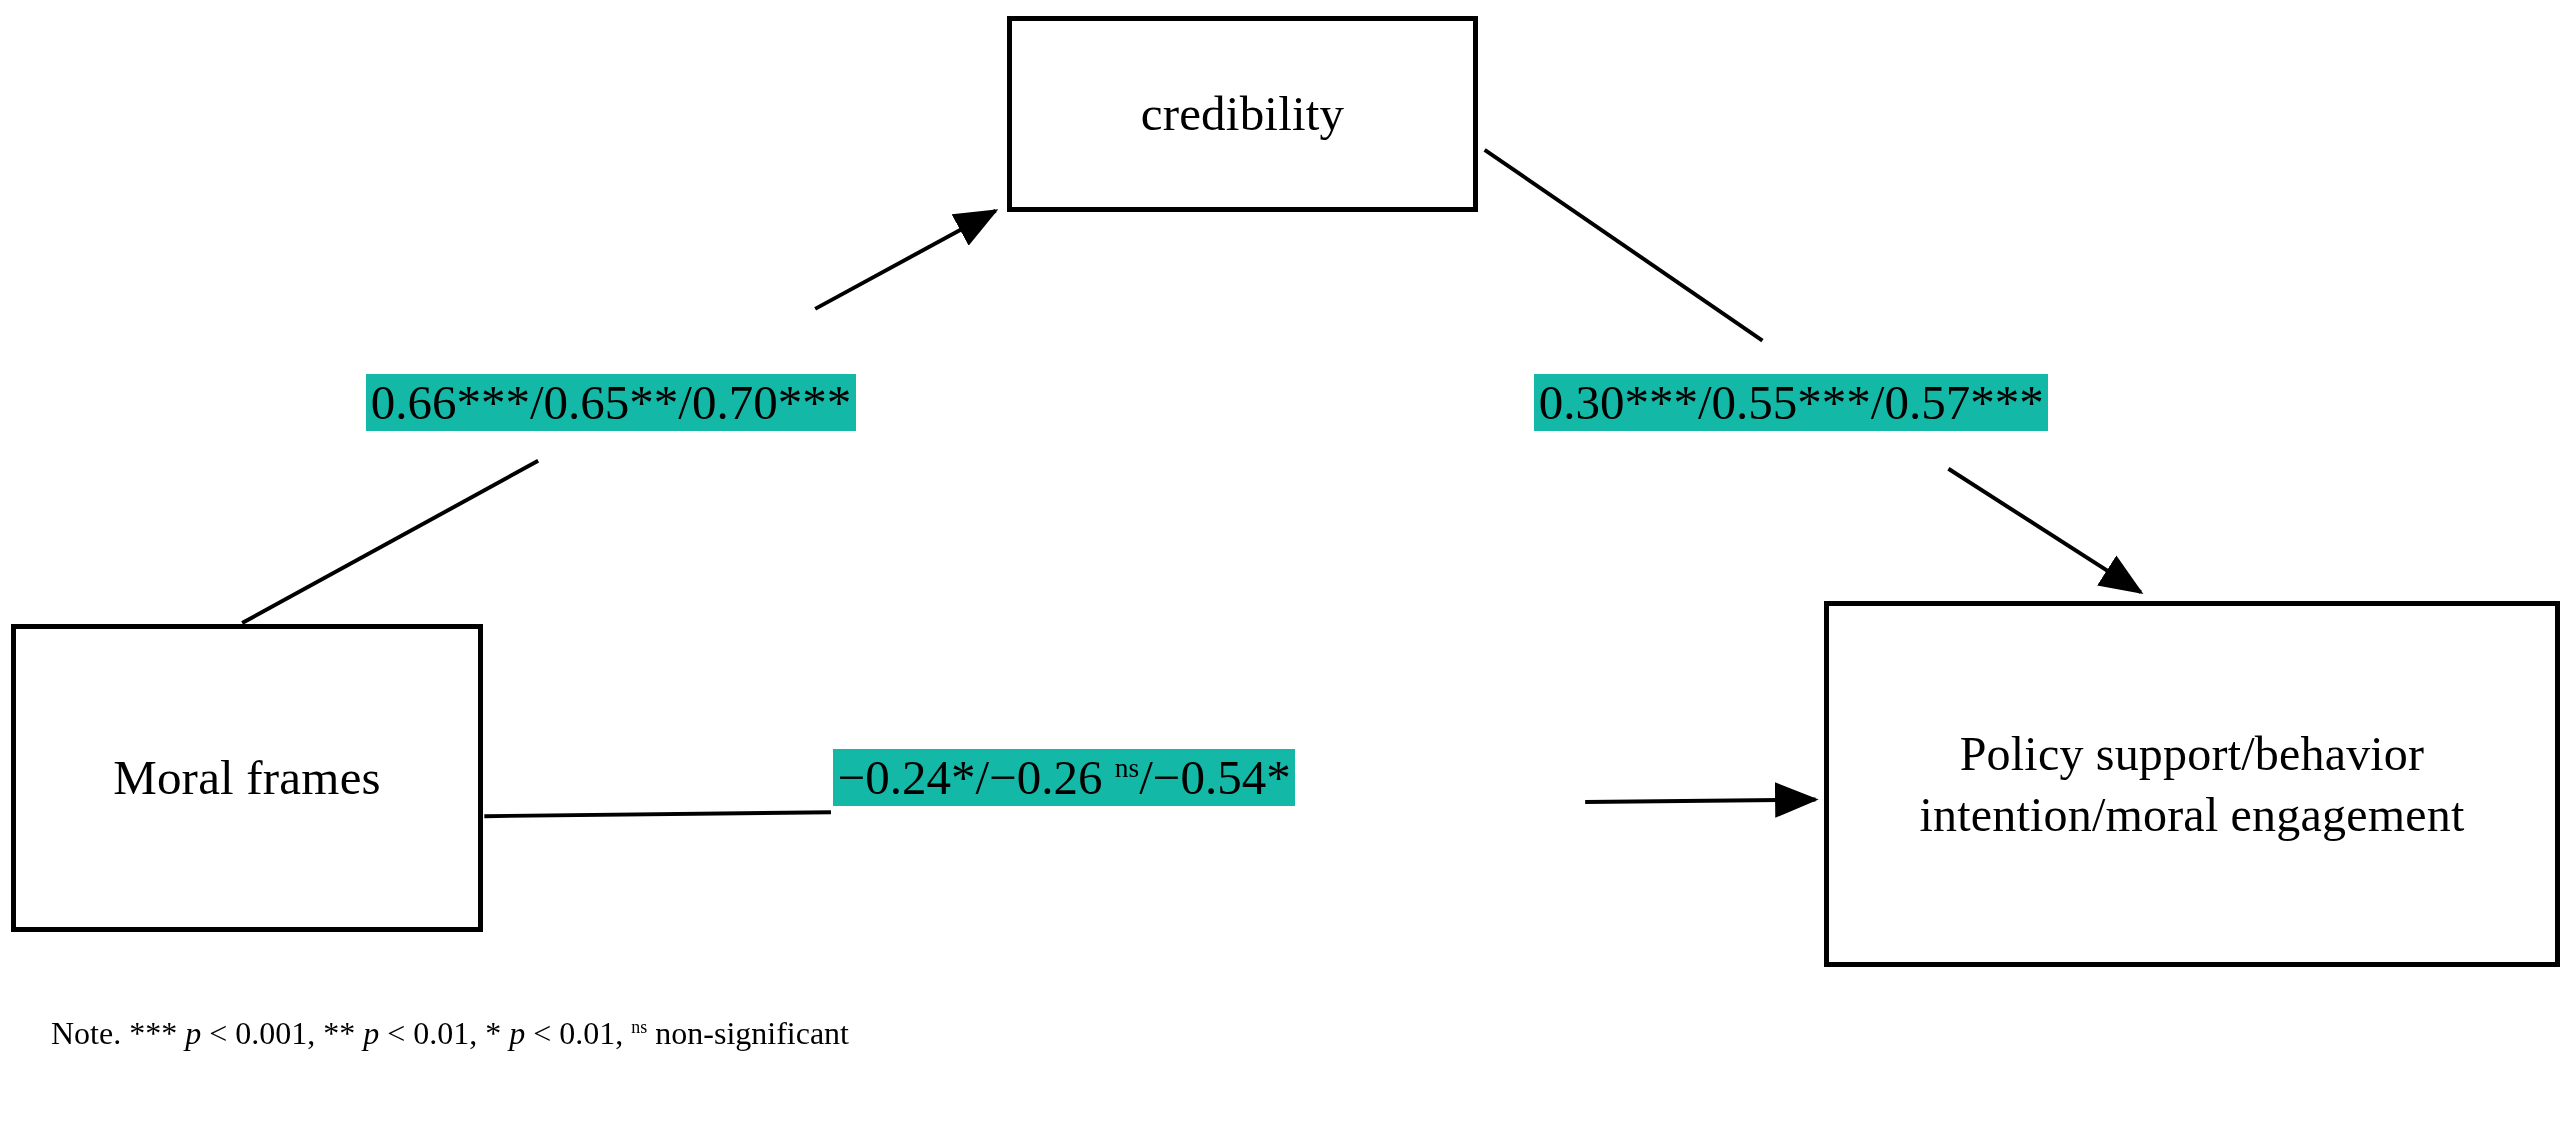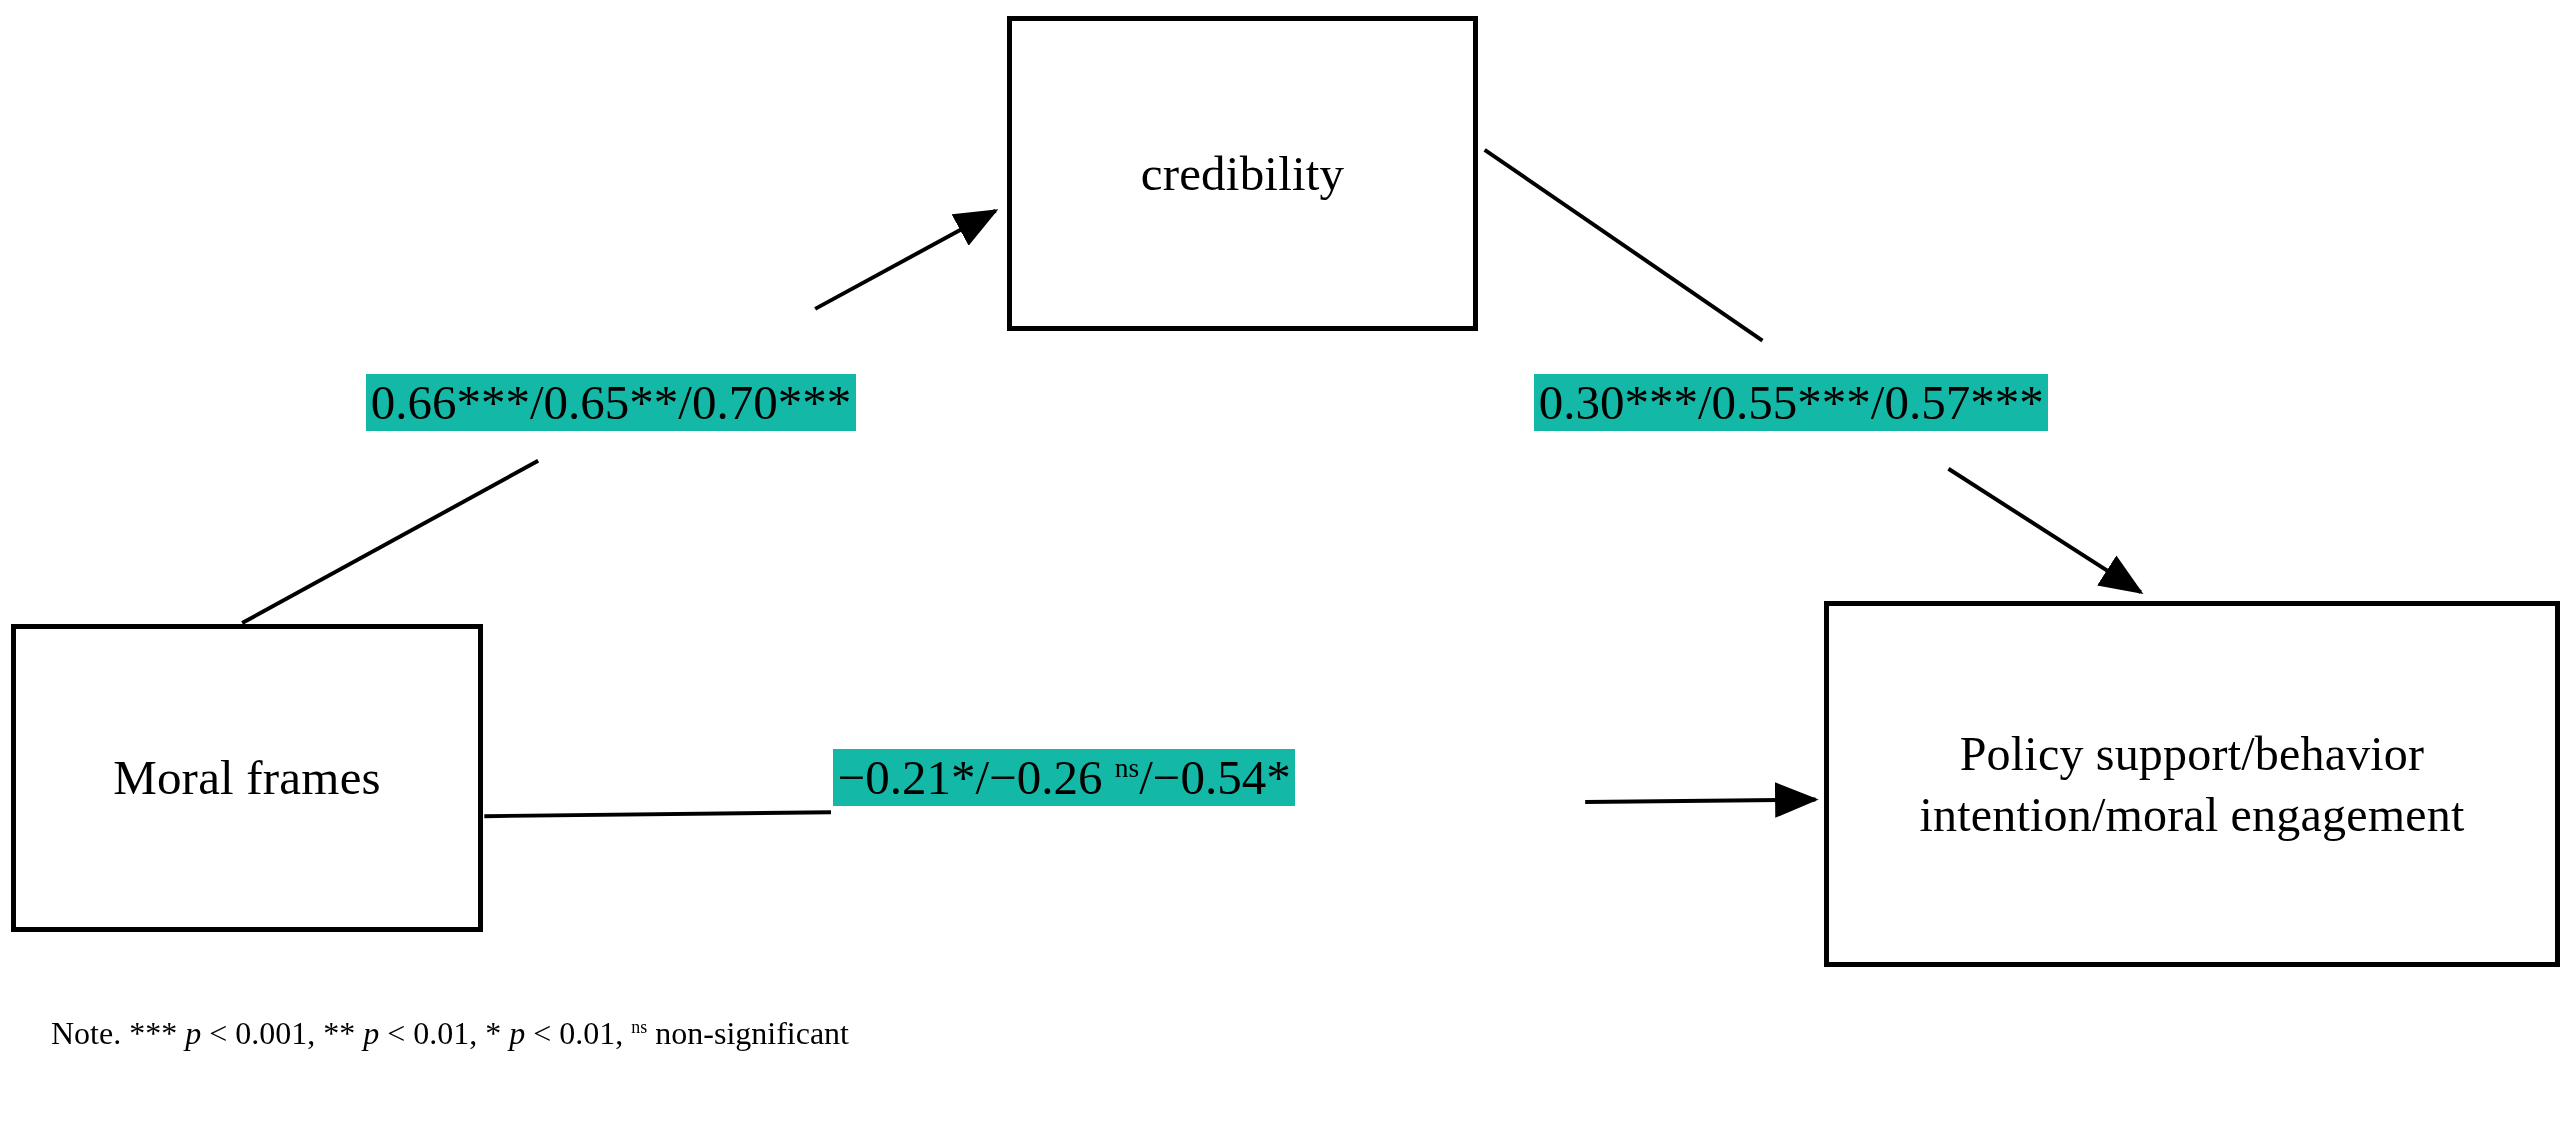--- a/index.html
+++ b/index.html
@@ -29,21 +29,21 @@
   .node-label {
     font-size: 49px;
     line-height: 1.22;
     letter-spacing: 0.2px;
     padding: 0 11px;
   }
   #node-credibility {
     left: 1007px;
     top: 16px;
     width: 471px;
-    height: 315px;
+    height: 196px;
   }
   #node-moral-frames {
     left: 11px;
     top: 624px;
     width: 472px;
     height: 308px;
   }
   #node-outcome {
     left: 1824px;
     top: 601px;
@@ -133,18 +133,18 @@
   </div>
 
   <div class="node-box" id="node-outcome">
     <span class="node-label">Policy support/behavior intention/moral engagement</span>
   </div>
 
   <div class="path-label" id="label-a-path">0.66***/0.65**/0.70***</div>
 
   <div class="path-label" id="label-b-path">0.30***/0.55***/0.57***</div>
 
-  <div class="path-label" id="label-c-path"><span>−0.21*/−0.26 </span><sup>ns</sup><span>/−0.54*</span></div>
+  <div class="path-label" id="label-c-path"><span>−0.24*/−0.26 </span><sup>ns</sup><span>/−0.54*</span></div>
 
   <div id="note-line"><span>Note. *** </span><i>p</i><span> &lt; 0.001, ** </span><i>p</i><span> &lt; 0.01, * </span><i>p</i><span> &lt; 0.01, </span><sup>ns</sup><span> non-significant</span></div>
 
 </div>
 
 
 </body></html>

